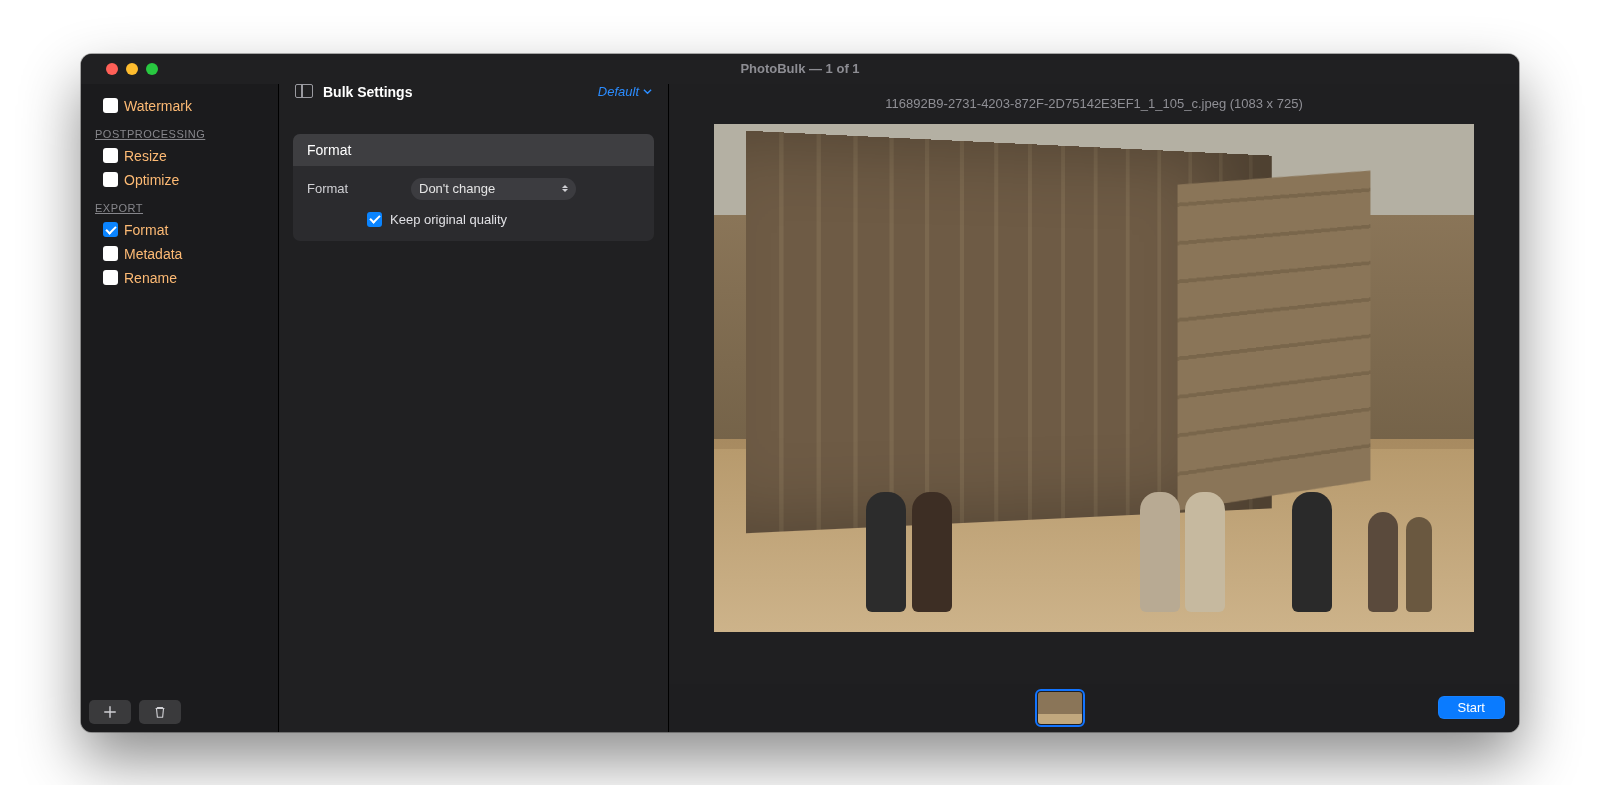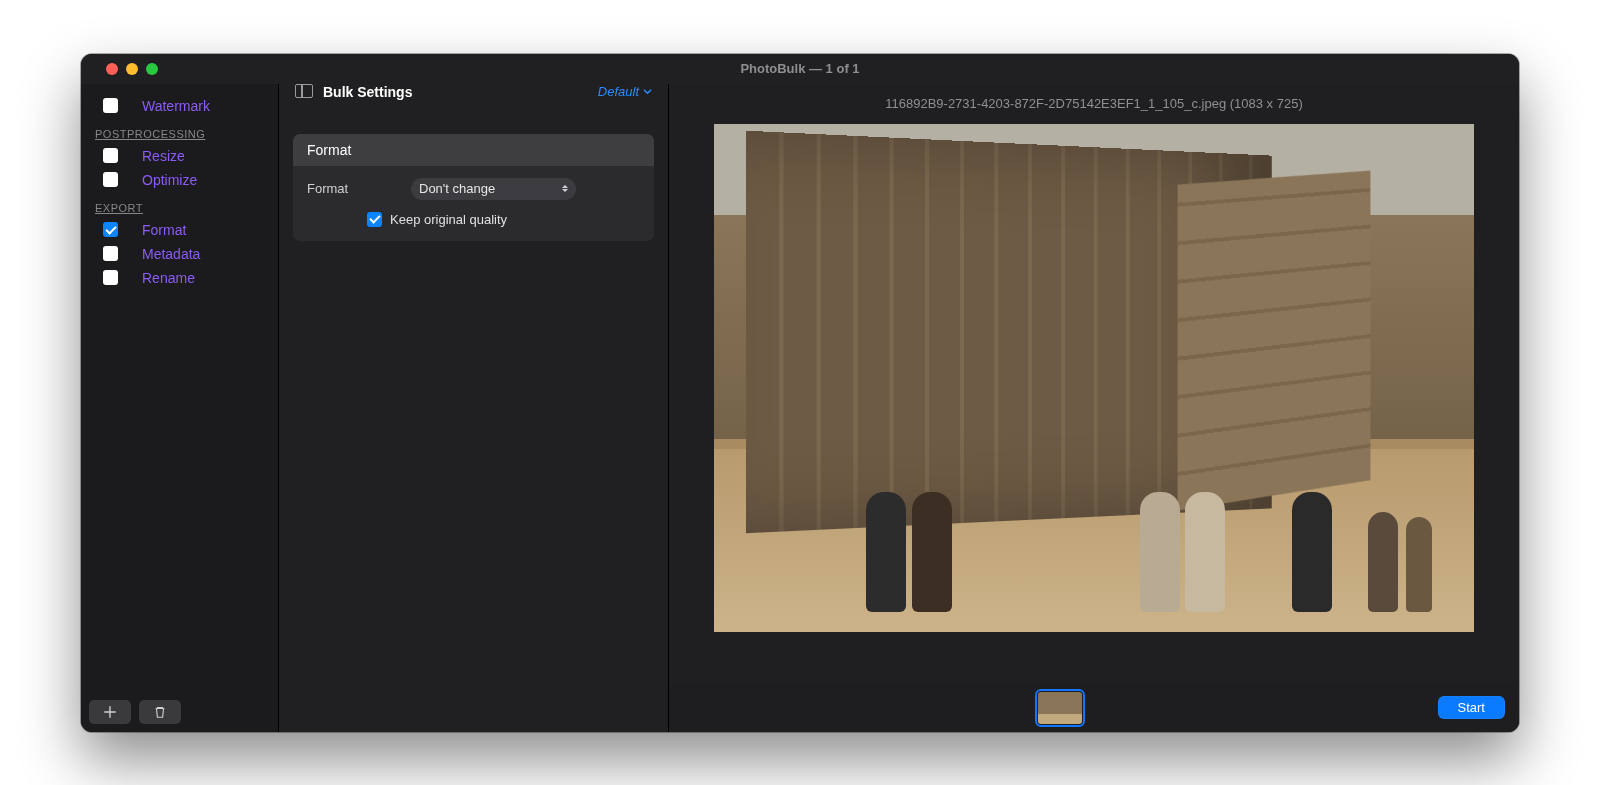--- a/index.html
+++ b/index.html
@@ -39,22 +39,22 @@
     background: #1b1b1d;
     display: flex; flex-direction: column;
     border-right: 1px solid #000;
   }
   .side-list { flex: 1; padding: 10px 0; }
   .side-group-label {
     color: #86868b; font-size: 11px; letter-spacing: .5px;
     padding: 10px 14px 4px 14px; font-weight: 500; text-decoration: underline;
   }
   .side-item {
-    display: flex; align-items: center; gap: 24px;
-    padding: 4px 14px 4px 22px; color: #8b5cf6; font-size: 14px;
+    display: flex; align-items: center; gap: 6px;
+    padding: 4px 14px 4px 22px; color: #fdba74; font-size: 14px;
     cursor: default;
   }
   .chk {
     width: 15px; height: 15px; border-radius: 3px;
     background: #fff; display: inline-flex; align-items: center; justify-content: center;
     flex: 0 0 15px;
   }
   .chk.checked { background: #0a84ff; }
   .chk.checked::after {
     content: ""; display: block; width: 4px; height: 8px;

